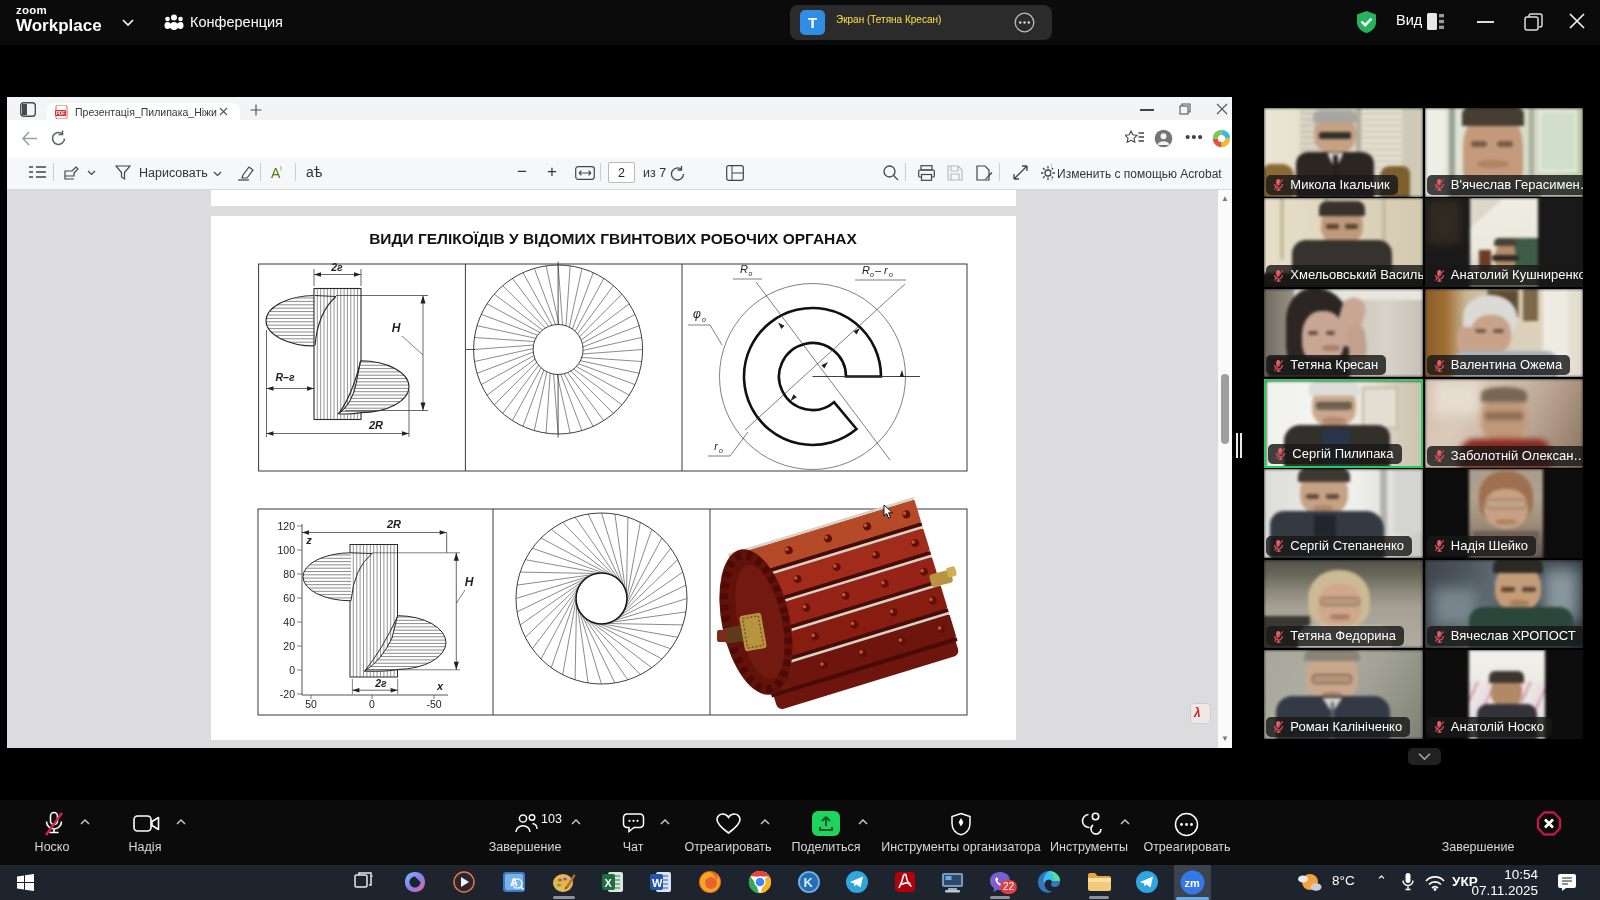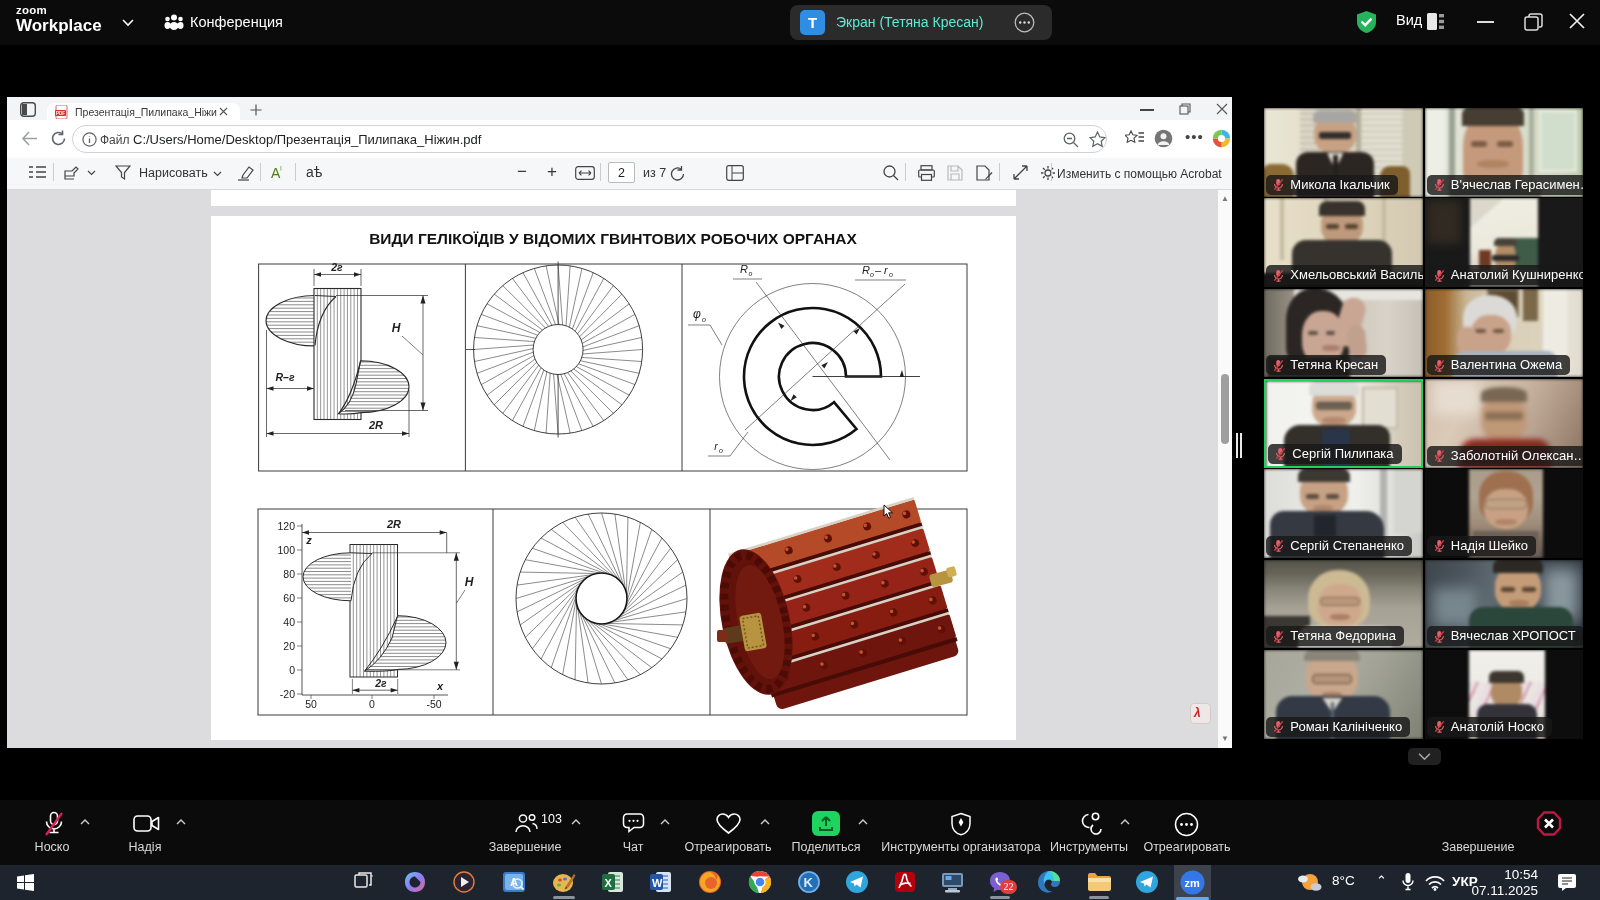--- a/index.html
+++ b/index.html
@@ -9,21 +9,21 @@
 .abs { position:absolute; }
 
 
 #topbar { left:0; top:0; width:1600px; height:45px; background:#0b0b0b; }
 #zlogo1 { left:16px; top:4px; color:#fff; font-size:11.5px; font-weight:bold; letter-spacing:.2px;}
 #zlogo2 { left:16px; top:16px; color:#fff; font-size:17px; font-weight:bold; }
 #conftxt { left:190px; top:14px; color:#fff; font-size:14.5px; }
 #pill { left:790px; top:5px; width:262px; height:35px; background:#2b2b2b; border-radius:8px; }
 #pillT { left:10px; top:5px; width:25px; height:25px; background:#2f8de4; border-radius:5px;
   color:#fff; font-size:15px; font-weight:bold; text-align:center; line-height:25px; }
-#pilltxt { left:46px; top:9px; color:#5eead4; font-size:14px; }
+#pilltxt { left:46px; top:9px; color:#fde047; font-size:10px; }
 #vidtxt { left:1396px; top:12px; color:#fff; font-size:14.5px; }
 
 
 #browser { left:7px; top:97px; width:1225px; height:651px; background:#f2f4f6; }
 #tabstrip { left:0; top:0; width:1225px; height:23px; background:#f2f4f6; }
 #tab { left:40px; top:6px; width:193px; height:17px; background:#fff; border-radius:7px 7px 0 0; }
 #tabtxt { left:28px; top:3px; font-size:10.5px; color:#37393b; white-space:nowrap; width:142px; overflow:hidden; }
 #urlrow { left:0; top:23px; width:1225px; height:38px; background:#fff; }
 #urlpill { left:65px; top:5px; width:1035px; height:28px; border:1px solid #cfd3d6; border-radius:14px; background:#fff; }
 #urltxt { left:58px; top:6px; font-size:13px; color:#202124; }
@@ -127,35 +127,20 @@
         </svg>
     </div>
     <div id="urlrow" class="abs">
       <svg class="abs" style="left:14px;top:11px" width="17" height="15" viewBox="0 0 17 15">
         <path d="M8 1 L2 7.5 L8 14 M2.5 7.5 H16" stroke="#9aa0a6" stroke-width="1.6" fill="none"></path>
         </svg>
       <svg class="abs" style="left:43px;top:10px" width="17" height="17" viewBox="0 0 17 17">
         <path d="M14.5 8.5 A6 6 0 1 1 12.5 4" stroke="#5f6368" stroke-width="1.6" fill="none"></path>
         <path d="M12.5 0.5 V4.5 H8.5" fill="none" stroke="#5f6368" stroke-width="1.6"></path>
         </svg>
-      <div id="urlpill" class="abs">
-        <svg class="abs" style="left:9px;top:6px" width="15" height="15" viewBox="0 0 15 15">
-          <circle cx="7.5" cy="7.5" r="6.6" fill="none" stroke="#5f6368" stroke-width="1.2"></circle>
-          <path d="M7.5 4 V4.6 M7.5 6.6 V11" stroke="#5f6368" stroke-width="1.3"></path>
-          </svg>
-        <div id="filetxt" class="abs">Файл</div>
-        <div id="urltxt" class="abs" style="left:60px">C:/Users/Home/Desktop/Презентація_Пилипака_Ніжин.pdf</div>
-        <svg class="abs" style="left:990px;top:6px" width="16" height="16" viewBox="0 0 16 16">
-          <circle cx="6.5" cy="6.5" r="5.3" fill="none" stroke="#5f6368" stroke-width="1.3"></circle>
-          <path d="M10.5 10.5 L15 15 M4 6.5 H9" stroke="#5f6368" stroke-width="1.3" fill="none"></path>
-          </svg>
-        <svg class="abs" style="left:1016px;top:5px" width="17" height="17" viewBox="0 0 17 17">
-          <path d="M8.5 1 L10.8 5.9 L16 6.6 L12.2 10.2 L13.2 15.4 L8.5 12.8 L3.8 15.4 L4.8 10.2 L1 6.6 L6.2 5.9 Z" fill="none" stroke="#5f6368" stroke-width="1.2"></path>
-          </svg>
-      </div>
       <svg class="abs" style="left:1118px;top:10px" width="20" height="17" viewBox="0 0 20 17">
         <path d="M6 1 L7.8 4.8 L12 5.3 L9 8.2 L9.8 12.3 L6 10.3 L2.2 12.3 L3 8.2 L0 5.3 L4.2 4.8 Z" fill="none" stroke="#444" stroke-width="1.1"></path>
         <path d="M13.5 3 H19 M13.5 7 H19 M13.5 11 H19" stroke="#444" stroke-width="1.3"></path>
         </svg>
       <svg class="abs" style="left:1147px;top:9px" width="19" height="19" viewBox="0 0 19 19">
         <circle cx="9.5" cy="9.5" r="8.8" fill="#757575"></circle>
         <circle cx="9.5" cy="7.2" r="3" fill="#f2f2f2"></circle>
         <path d="M3.5 16 a6.2 5 0 0 1 12 0" fill="#f2f2f2"></path>
         </svg>
       <div class="abs" style="left:1178px;top:8px;color:#444;font-size:15px;letter-spacing:1px">•••</div>
@@ -1088,21 +1073,21 @@
           <path d="M6 18 C8 14 10 8 10.5 5.5 C11 4 13 4 13.2 5.8 C13.6 9.5 16 14.5 18.5 16.5" stroke="#fff" stroke-width="1.6" fill="none"></path>
           <path d="M7 15 C10 13 15 12.5 17.5 13.5" stroke="#fff" stroke-width="1.6" fill="none"></path>
         </svg></div>
       <div class="tbi" style="left:940px;"><svg width="25" height="24" viewBox="0 0 25 24">
           <rect x="2" y="3" width="21" height="14" rx="2" fill="#7a98b8"></rect>
           <rect x="4" y="5" width="17" height="10" fill="#2e4a6a"></rect>
           <rect x="8" y="18" width="9" height="2" fill="#9ab"></rect>
           <rect x="5" y="20" width="15" height="2.5" rx="1" fill="#b8c8d8"></rect>
           <rect x="5.5" y="6" width="6" height="4" fill="#6ae"></rect>
         </svg></div>
-      <div class="tbi" style="left:988px;font-family:Liberation Serif, serif;"><svg width="24" height="24" viewBox="0 0 24 24">
+      <div class="tbi" style="left:988px;"><svg width="24" height="24" viewBox="0 0 24 24">
           <path d="M12 2 C6 2 2 5.5 2 11 C2 14 3.5 16.5 6 18 L5.5 22 L9.5 19.8 C10.3 20 11.1 20 12 20 C18 20 22 16.5 22 11 C22 5.5 18 2 12 2 Z" fill="#7a5fd0"></path>
           <path d="M8.5 7.5 C8 7.7 7.2 8.5 7.4 9.8 C7.8 12.3 10.5 15.5 13.5 16.4 C14.8 16.8 15.8 16 16.2 15.4 C16.5 14.9 16.3 14.4 15.8 14.1 L14.2 13.2 C13.8 13 13.4 13.1 13.1 13.4 L12.6 14 C11.2 13.3 9.8 11.9 9.3 10.6 L9.9 10.1 C10.2 9.8 10.3 9.4 10.1 9 L9.4 7.8 C9.2 7.4 8.8 7.4 8.5 7.5 Z" fill="#fff"></path>
         </svg><div style="position:absolute;left:12px;top:10px;width:17px;height:14px;background:#e23c3c;border-radius:7px;color:#fff;font-size:10px;text-align:center;line-height:14px">22</div></div>
       <div class="abs" style="left:990px;top:31px;width:20px;height:2.5px;background:#8a929e;border-radius:2px"></div>
       <div class="tbi" style="left:1037px;"><svg width="24" height="24" viewBox="0 0 24 24">
           <path d="M12 1 C18 1 23 5.5 23 11 C23 15 20.5 17 17.5 17 C15.5 17 14 16 14 14.5 C14 13.5 14.8 13 14.8 12 C14.8 10.5 13.5 9.5 12 9.5 C9.5 9.5 7.5 11.5 7.5 14 C7.5 18 11 21.5 15.5 21.5 C13 22.8 10 23 7.5 22 C3.5 20.5 1 16.8 1 12.5 C1 6 6 1 12 1 Z" fill="#3277bc"></path>
           <path d="M12 1 C18 1 23 5.5 23 11 L14.8 11 C14.5 10 13.4 9.5 12 9.5 C9.5 9.5 7.5 11.5 7.5 14 C5.5 10 7.5 3.5 12 1 Z" fill="#35c1f1"></path>
           <path d="M12 1 C18 1 23 5.5 23 11 L17 11 C17 6.5 15 2.5 12 1 Z" fill="#66eb6e" opacity="0.7"></path>
         </svg></div>
       <div class="tbi" style="left:1086px;"><svg width="25" height="24" viewBox="0 0 25 24">

